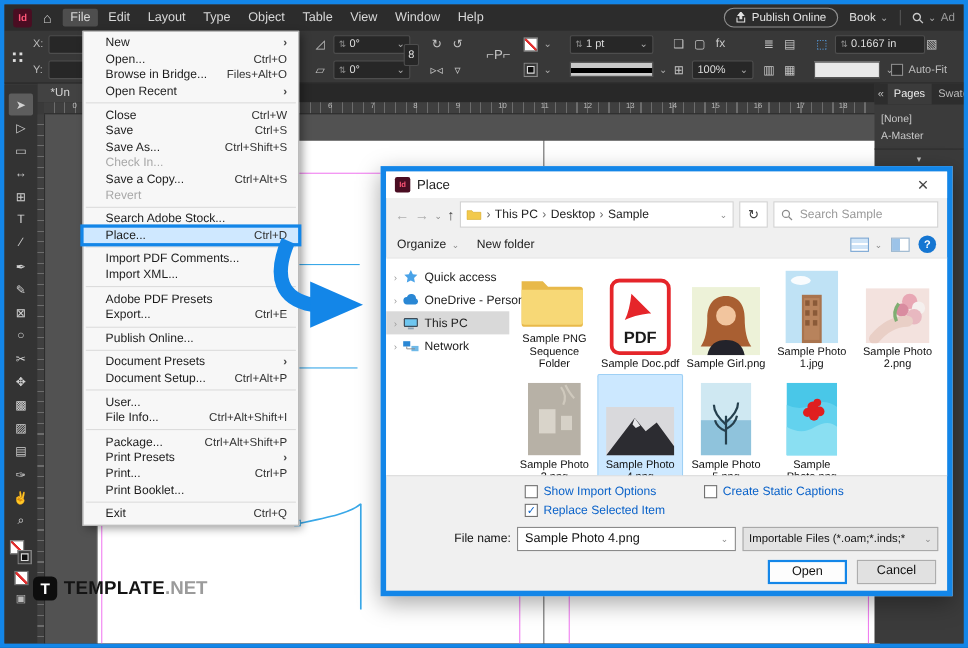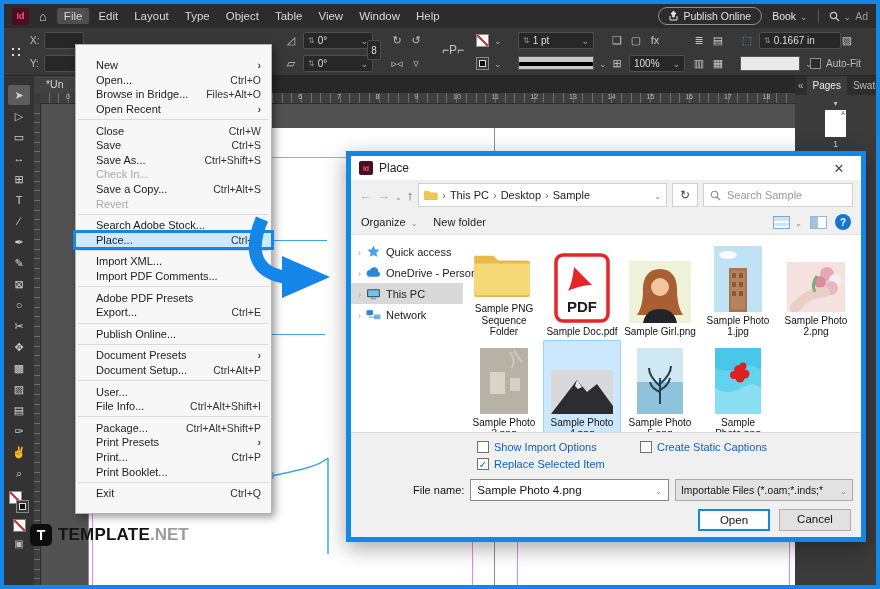--- a/index.html
+++ b/index.html
@@ -86,21 +86,21 @@
 .pglabel{font-size:8.5px;color:#ccc;margin-top:2px;padding:0 3px}
 .pglabel.act{background:#1473d2;color:#fff}
 
 
 #watermark{position:absolute;left:26px;top:520px;display:flex;align-items:center;gap:6px;z-index:5}
 #wm-badge{width:22px;height:22px;background:#0d0d0d;border-radius:5px;color:#fff;font-weight:bold;font-size:14px;display:flex;align-items:center;justify-content:center}
 #wm-name{font-size:17px;font-weight:800;color:#141414;letter-spacing:.2px}
 #wm-tld{font-size:17px;font-weight:700;color:#9b9b9b}
 
 
-#filemenu{position:absolute;left:71px;top:40px;width:197px;background:#f7f7f7;border:1px solid #b4b4b4;box-shadow:3px 3px 8px rgba(0,0,0,.4);padding:13px 0;z-index:10}
+#filemenu{position:absolute;left:71px;top:24px;width:197px;background:#f7f7f7;border:1px solid #b4b4b4;box-shadow:3px 3px 8px rgba(0,0,0,.4);padding:3px 0;z-index:10}
 .mi{display:flex;justify-content:space-between;align-items:center;height:14.6px;padding:0 10px 0 20px;font-size:11px;color:#1c1c1c;white-space:nowrap}
 .mi .sc{color:#333;font-size:10.5px}
 .mi .sub::before{content:"›";color:#444;font-weight:bold}
 .mi.dis{color:#a8a8a8}
 .mi.hl{background:#cfe8ff;box-shadow:0 0 0 3px #1386e8;position:relative;z-index:2}
 .msep{height:1px;background:#dcdcdc;margin:3px 2px}
 
 
 #arrow{position:absolute;left:238px;top:210px;z-index:11}
 
@@ -372,20 +372,24 @@
   </div>
 
   <div id="rpanel">
     <div id="rp-tabs">
       <span class="collapse"></span>
       <span id="rp-tab-list" style="display:flex">
             <span class="rtab act">Pages</span>
             <span class="rtab">Swatches</span>
           </span>
     </div>
+    <div id="masters">
+          <div class="mrow">[None]</div>
+          <div class="mrow">A-Master</div>
+        </div>
     <span class="pg-marker">▾</span>
     <div id="page-thumbs">
           <div class="pgwrap">
             <div class="pgthumb">
               <span class="pgbadge">A</span>
             </div>
             <div class="pglabel">1</div>
           </div>
           <div class="pgwrap">
             <div class="pgthumb spread">
@@ -447,25 +451,25 @@
         <div class="mi">
           <span class="lab">Search Adobe Stock...</span>
           <span class="sc"></span>
         </div>
         <div class="mi hl">
           <span class="lab">Place...</span>
           <span class="sc">Ctrl+D</span>
         </div>
         <div class="msep"></div>
         <div class="mi">
+          <span class="lab">Import PDF Comments...</span>
+          <span class="sc"></span>
+        </div>
+        <div class="mi">
           <span class="lab">Import XML...</span>
-          <span class="sc"></span>
-        </div>
-        <div class="mi">
-          <span class="lab">Import PDF Comments...</span>
           <span class="sc"></span>
         </div>
         <div class="msep"></div>
         <div class="mi">
           <span class="lab">Adobe PDF Presets</span>
           <span class="sc"></span>
         </div>
         <div class="mi">
           <span class="lab">Export...</span>
           <span class="sc">Ctrl+E</span>

